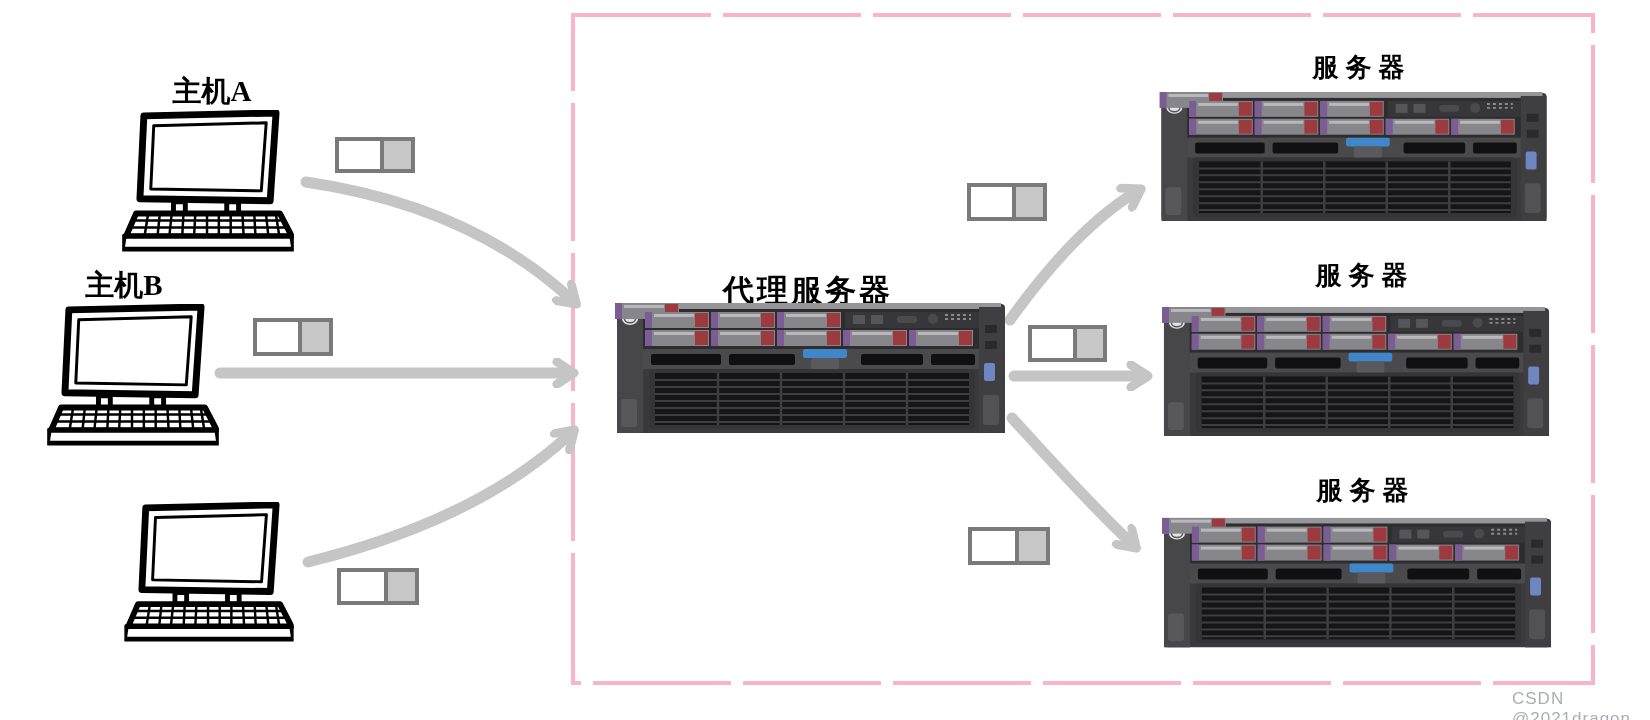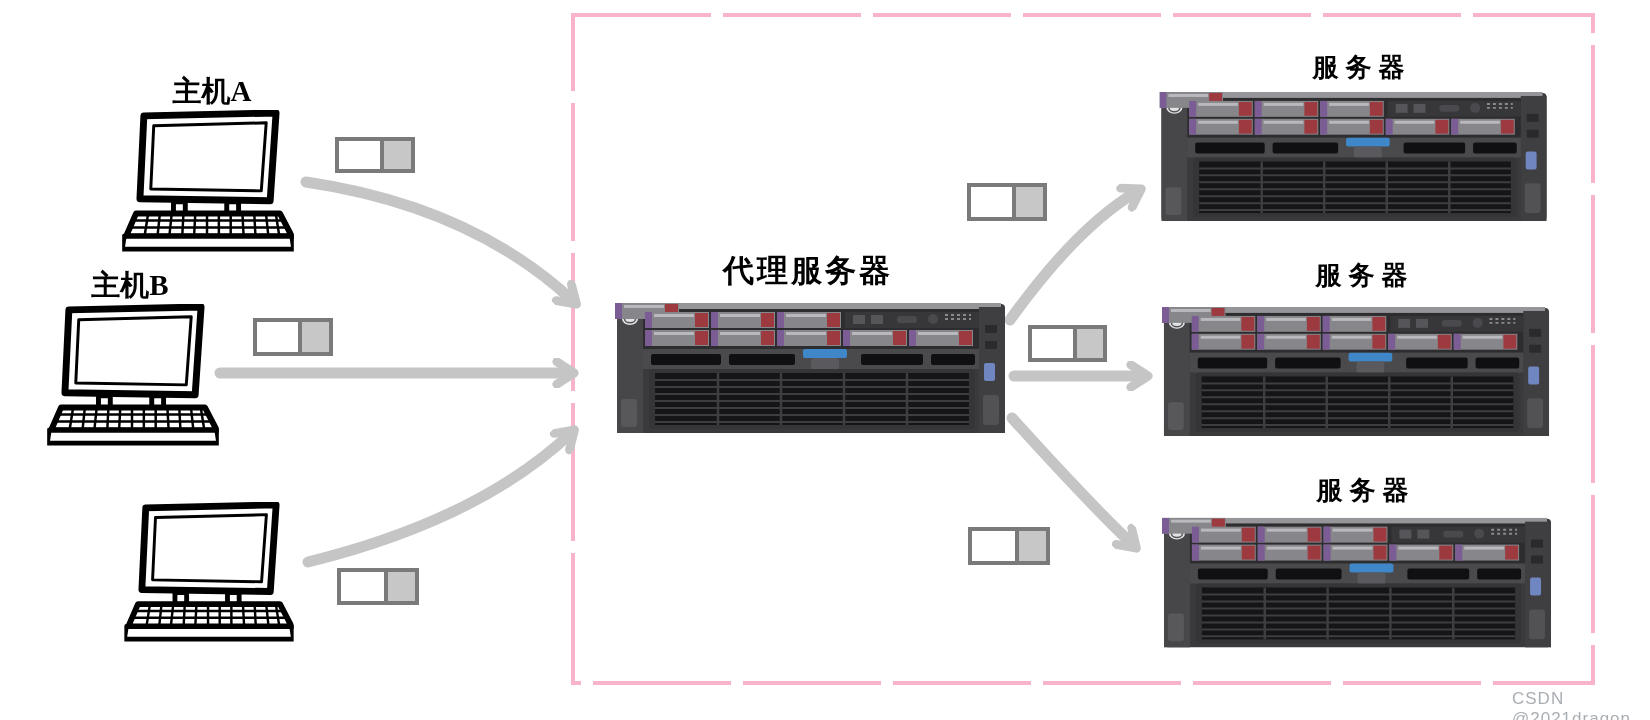--- a/index.html
+++ b/index.html
@@ -102,30 +102,30 @@
       <path d="M1014,376 H1142" marker-end="url(#ah)"></path>
       <path d="M1012,418 Q1086,500 1132,544" marker-end="url(#ah)"></path>
     </g>
   </svg>
 
   <div class="label host-label" style="left:122px;top:76px;width:180px">主机A</div>
   <svg class="abs" style="left:122px;top:110px" width="172" height="146" viewBox="0 0 174 148">
       <use href="#sym-laptop" width="174" height="148"></use>
     </svg>
 
-  <div class="label host-label" style="left:40px;top:270px;width:180px">主机B</div>
+  <div class="label host-label" style="left:34px;top:270px;width:180px">主机B</div>
   <svg class="abs" style="left:46px;top:304px" width="174" height="146" viewBox="0 0 174 148">
       <use href="#sym-laptop" width="174" height="148"></use>
     </svg>
 
   <svg class="abs" style="left:123px;top:502px" width="172" height="144" viewBox="0 0 174 148">
       <use href="#sym-laptop" width="174" height="148"></use>
     </svg>
 
-  <div class="label proxy-label" style="left:683px;top:254px;width:250px">代理服务器</div>
+  <div class="label proxy-label" style="left:683px;top:274px;width:250px">代理服务器</div>
   <svg class="abs" style="left:615px;top:302px" width="392" height="134" viewBox="0 0 392 132">
       <use href="#sym-server" width="392" height="132"></use>
     </svg>
 
   <div class="label server-label" style="left:1262px;top:54px;width:200px">服务器</div>
   <svg class="abs" style="left:1158px;top:92px" width="392" height="131" viewBox="0 0 392 132">
       <use href="#sym-server" width="392" height="132"></use>
     </svg>
 
   <div class="label server-label" style="left:1265px;top:262px;width:200px">服务器</div>

